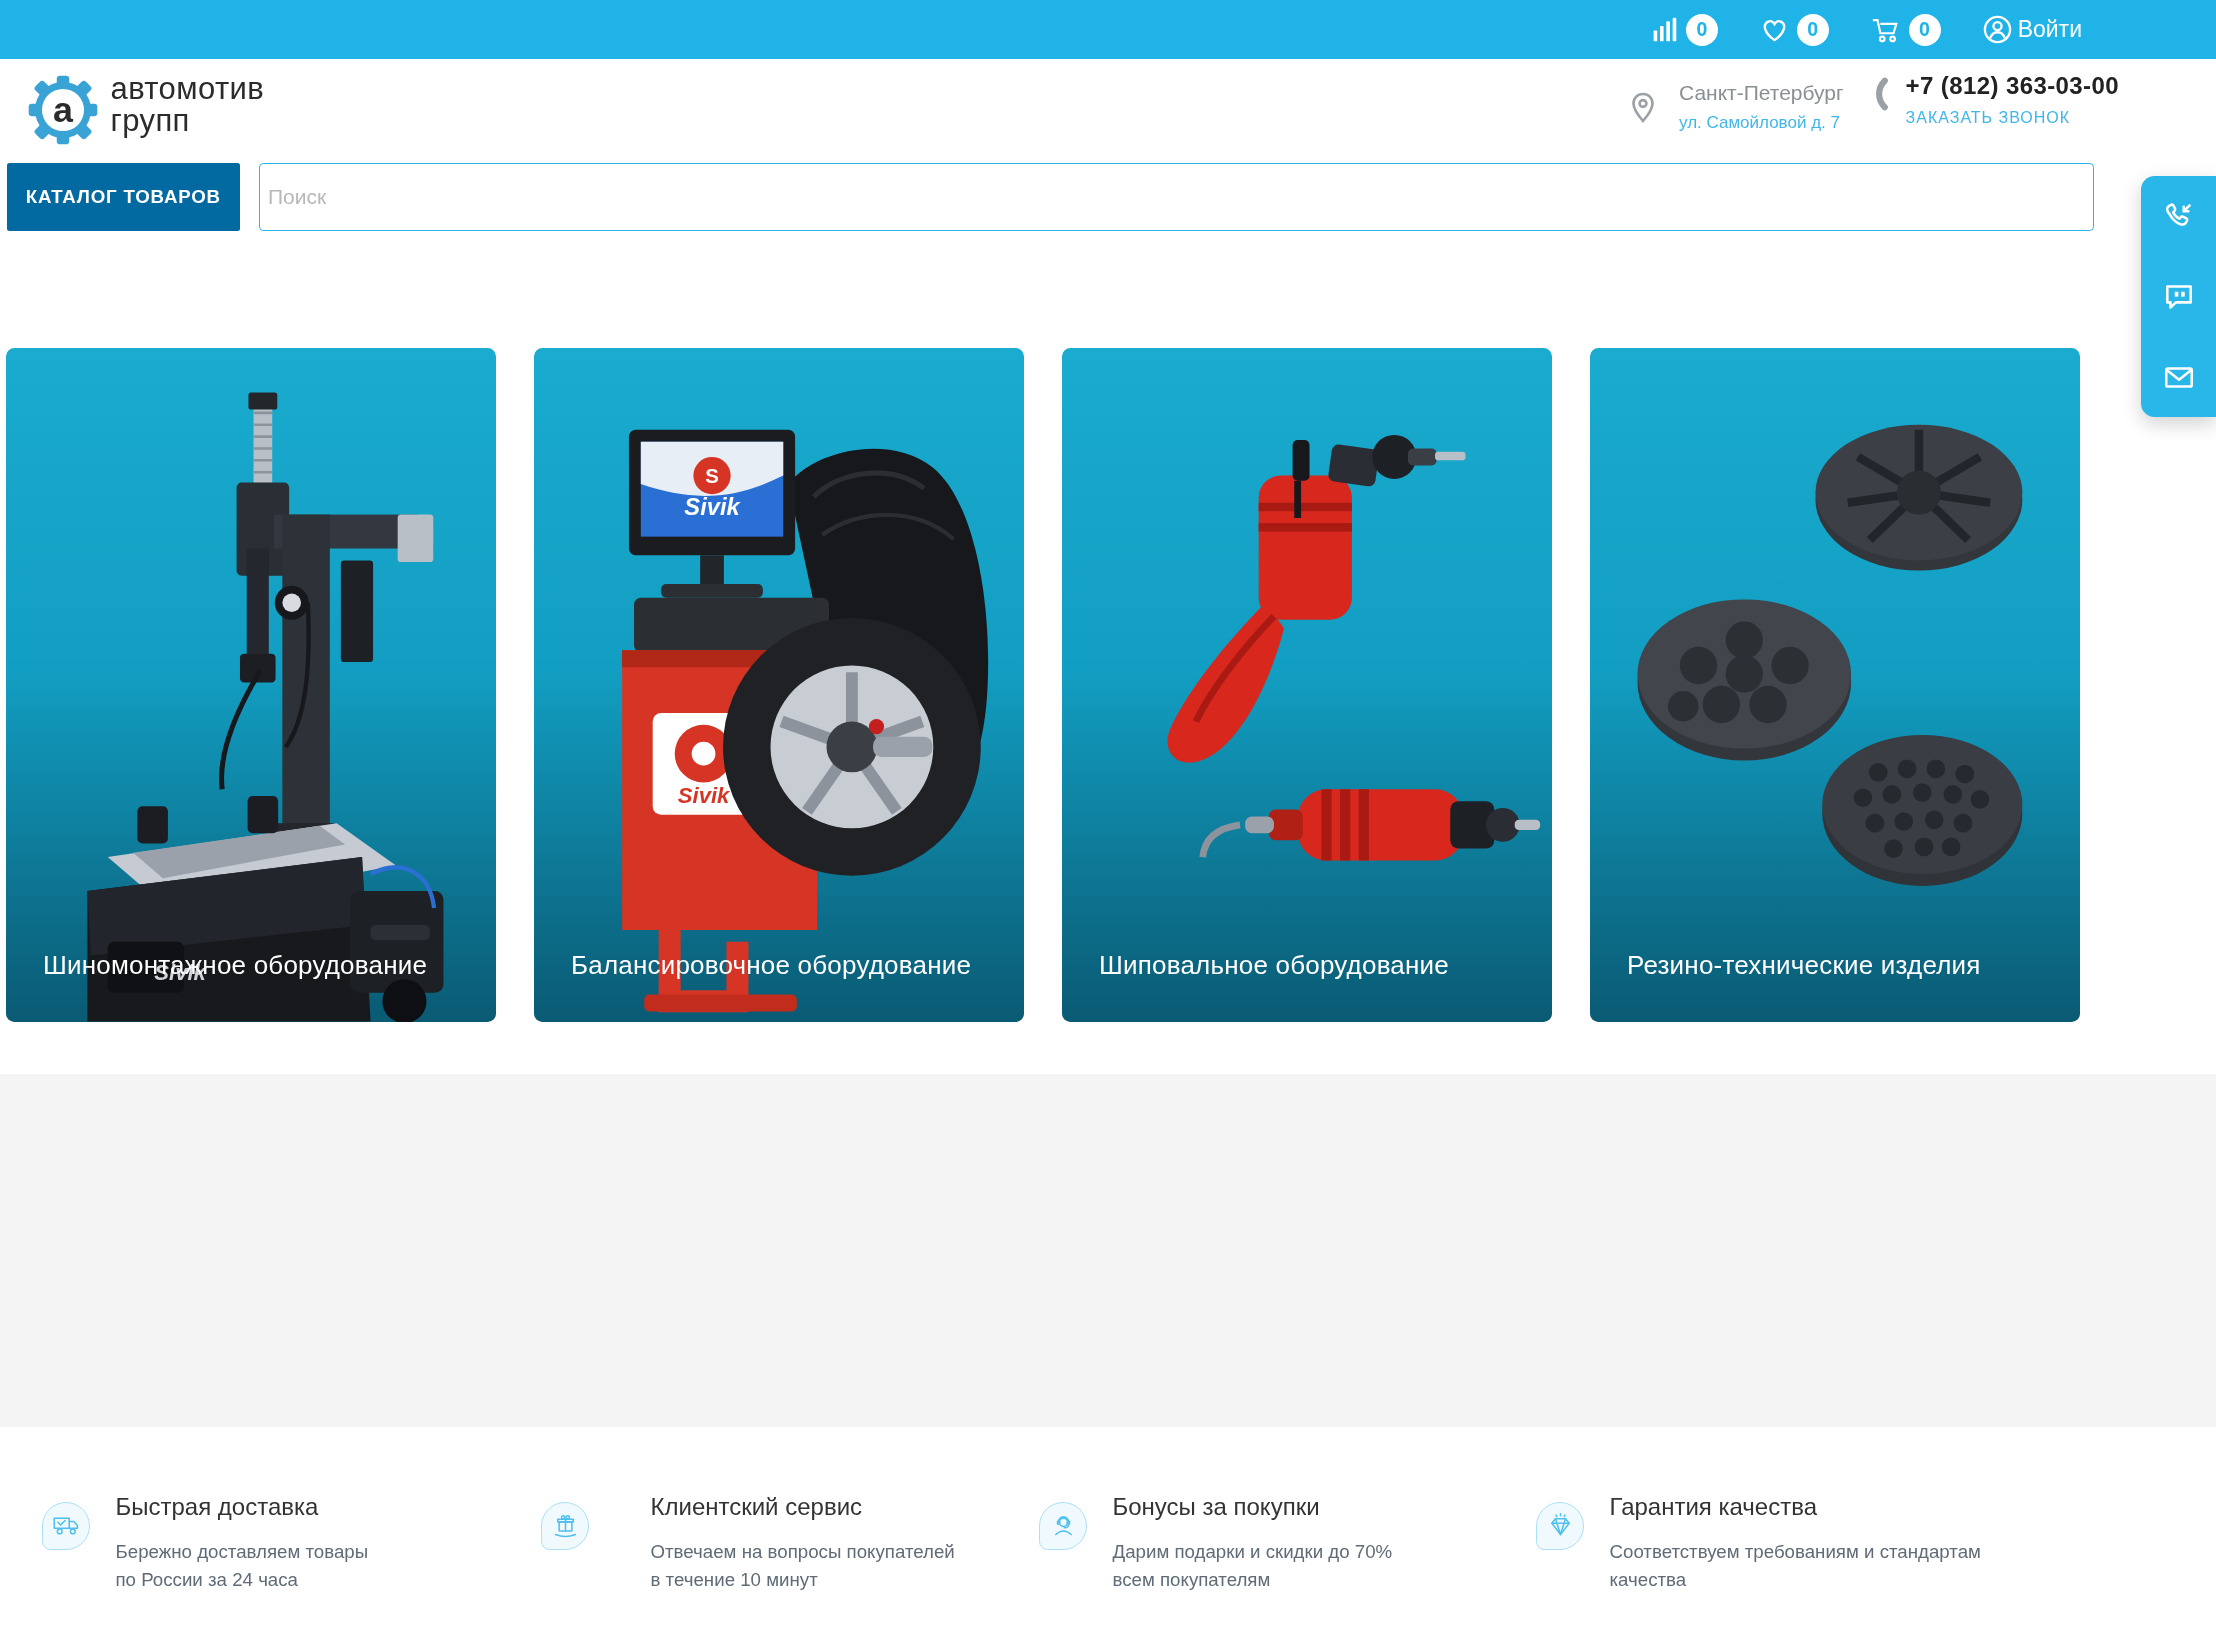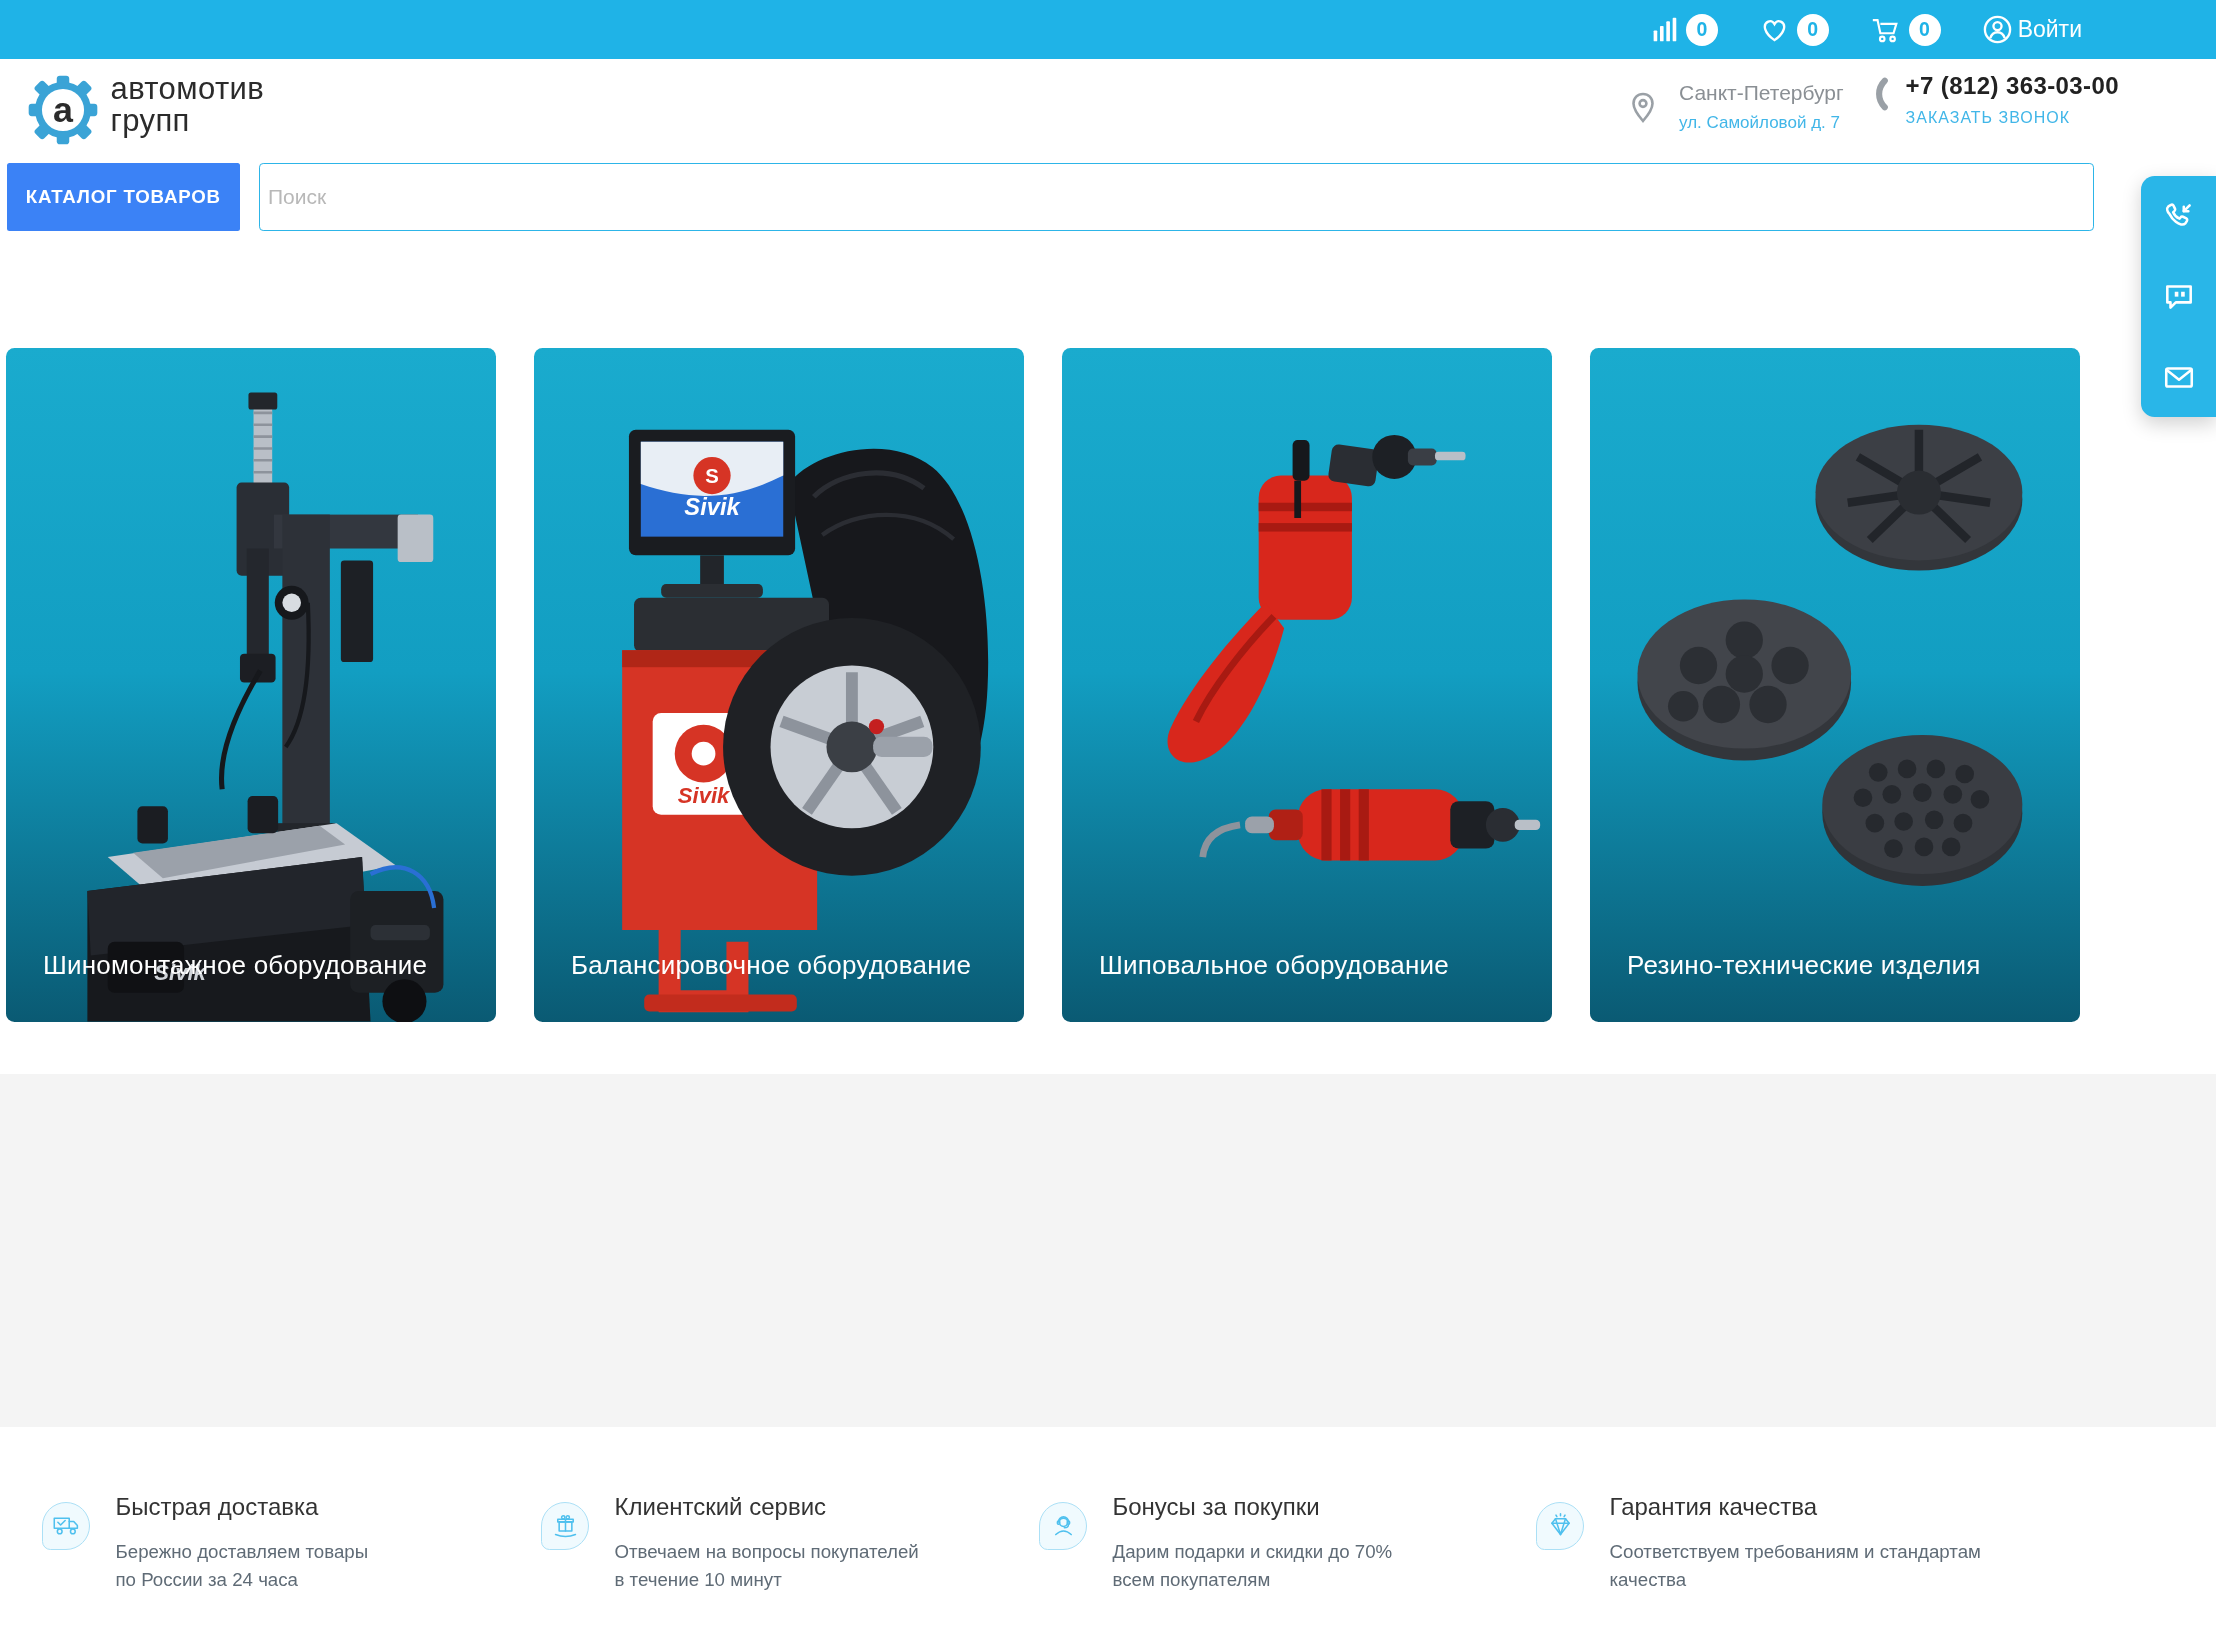--- a/index.html
+++ b/index.html
@@ -20,21 +20,21 @@
   .logo { position:absolute; left:24px; top:12px; display:flex; align-items:flex-start; gap:8.5px; cursor:pointer; }
   .logo-text { font-size:31px; color:#2b2b2b; font-weight:500; letter-spacing:0.4px; line-height:32px; margin-top:2px; }
   .loc { position:absolute; left:1631px; top:22px; display:flex; gap:24px;align-items:center; }
   .loc-city { color:#8a8f94; font-size:21px; }
   .loc-addr { color:#41b6e8; font-size:17px; margin-top:7.6px; cursor:pointer; }
   .phoneblk { position:absolute; left:1870px; top:13px; display:flex; gap:13.6px; }
   .phone-num { color:#222; font-size:24px; font-weight:bold; letter-spacing:0.4px; }
   .callback { color:#41b6e8; font-size:16px; letter-spacing:1px; margin-top:9.3px; cursor:pointer; }
 
   
-  .catalog-btn { position:absolute; left:6.8px; top:163px; width:233px; height:68px; background:#3b82f6; color:#fff; border:none; border-radius:2.5px; font-family:"Liberation Sans",sans-serif; font-size:18.7px; font-weight:bold; letter-spacing:0.8px; cursor:pointer; }
+  .catalog-btn { position:absolute; left:6.8px; top:163px; width:233px; height:68px; background:#0369a1; color:#fff; border:none; border-radius:2.5px; font-family:"Liberation Sans",sans-serif; font-size:18.7px; font-weight:bold; letter-spacing:0.8px; cursor:pointer; }
   .search-input { position:absolute; left:259px; top:163px; width:1835px; height:68px; border:0.8px solid #2db5e8; border-radius:4.2px; font-size:21px; color:#333; padding:0 8px; outline:none; font-family:"Liberation Sans",sans-serif; }
   .search-input::placeholder { color:#b8b8b8; }
 
   
   .float-panel { position:absolute; right:0; top:176px; width:75px; height:241px; background:#29b6e8; border-radius:13.6px 0 0 13.6px; box-shadow:0 6.8px 18.7px rgba(0,0,0,.18); display:flex; flex-direction:column; }
   .float-btn { flex:1; display:flex; align-items:center; justify-content:center; cursor:pointer; }
 
   
   .cards { position:absolute; left:6px; top:348px; display:flex; gap:38px; }
   .card { position:relative; width:490px; height:674px; border-radius:8.5px; overflow:hidden; background:linear-gradient(180deg,#1aabce 0%,#129ec2 48%,#0a5a73 100%); cursor:pointer; }
@@ -369,21 +369,21 @@
           <path d="M6.5 12.5 l3 3 l5 -5"></path>
         </svg>
       </div>
       <div class="f-text">
         <div class="f-title">Быстрая доставка</div>
         <div class="f-line first">Бережно доставляем товары</div>
         <div class="f-line">по России за 24 часа</div>
       </div>
     </div>
 
-    <div class="feature" style="left:541px;">
+    <div class="feature" style="left:541px;gap:36px;">
       <div class="f-icon">
         <svg width="29" height="29" viewBox="0 0 32 32" fill="none" stroke="#4fc0ee" stroke-width="1.7" stroke-linejoin="round" stroke-linecap="round">
           <rect x="9" y="12" width="14" height="10"></rect>
           <rect x="7.5" y="9" width="17" height="3.2"></rect>
           <path d="M16 9 v13"></path>
           <circle cx="13.5" cy="7" r="1.8"></circle>
             <circle cx="18.5" cy="7" r="1.8"></circle>
           <path d="M5 26 Q16 30.5 27 26"></path>
         </svg>
       </div>

